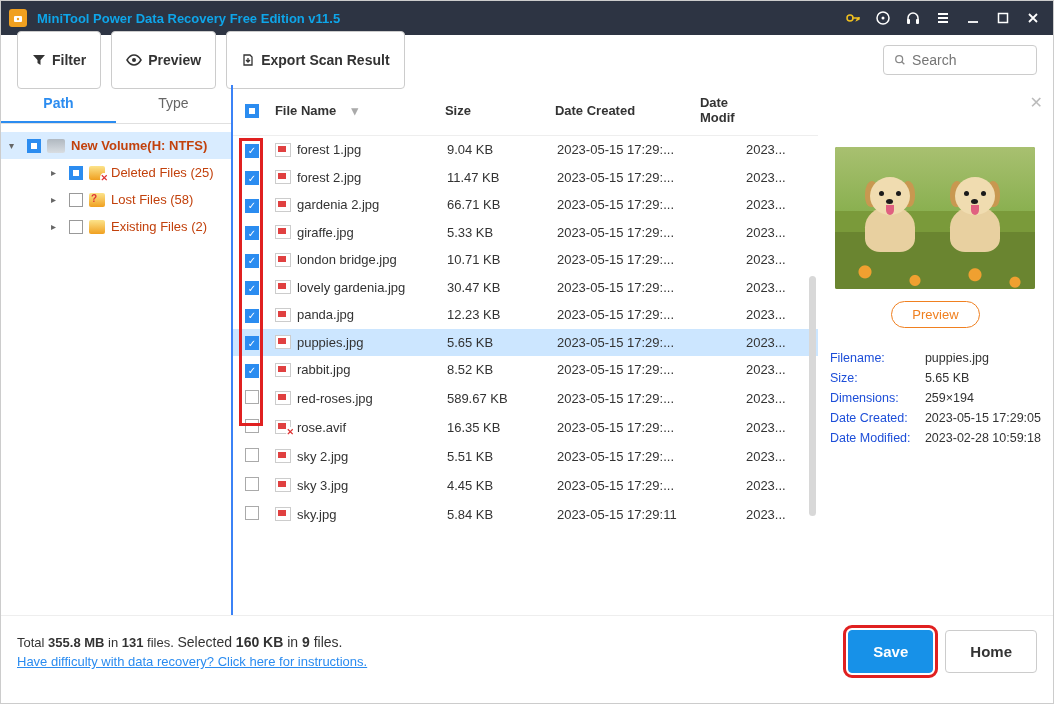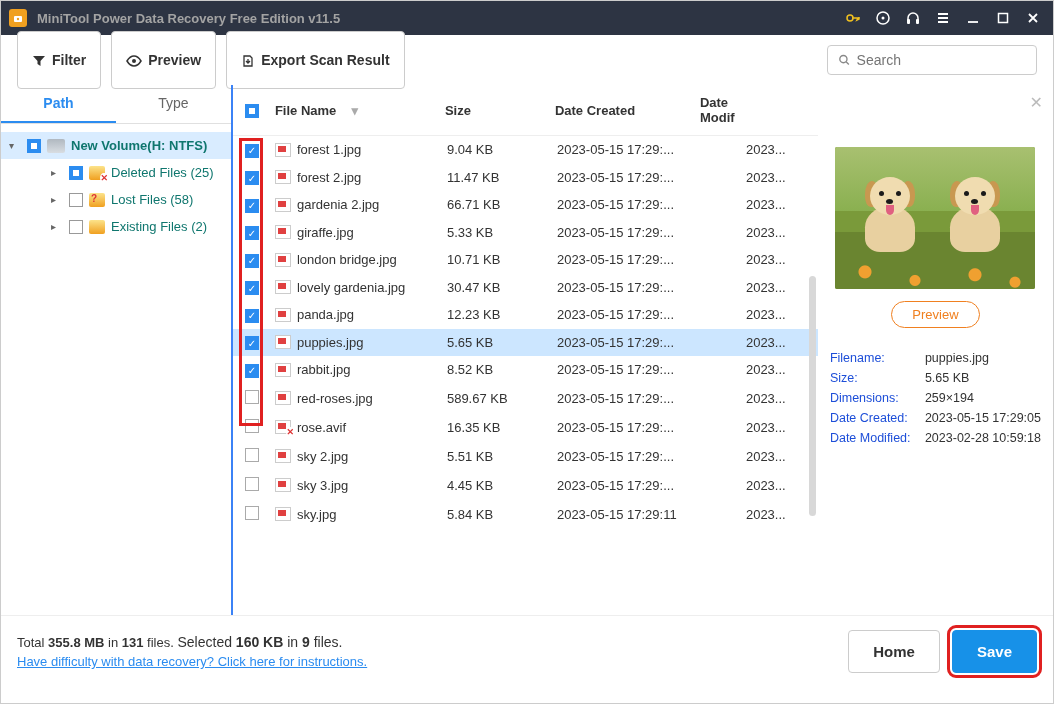--- a/index.html
+++ b/index.html
@@ -1,28 +1,28 @@
 <!DOCTYPE html>
 <html><head>
 <meta charset="utf-8">
 <style>
 * { box-sizing: border-box; margin: 0; padding: 0; font-family: "Segoe UI", Arial, sans-serif; }
 body { width: 1054px; height: 704px; background: #fff; border: 1px solid #ccc; overflow: hidden; }
 
 
-.titlebar { height: 34px; background: #2d3443; display: flex; align-items: center; padding: 0 8px; color: #a3a3a3; }
+.titlebar { height: 34px; background: #2d3443; display: flex; align-items: center; padding: 0 8px; color: #0ea5e9; }
 .titlebar .logo { width: 18px; height: 18px; background: #f0a020; border-radius: 3px; margin-right: 10px; display:flex; align-items:center; justify-content:center; }
 .titlebar .title { font-size: 13px; font-weight: bold; flex: 1; }
 .titlebar .icons { display: flex; gap: 6px; align-items: center; }
 .titlebar .icon-btn { width: 24px; height: 24px; display:flex; align-items:center; justify-content:center; cursor:pointer; color:#fff; }
 
 
 .toolbar { height: 50px; display: flex; align-items: center; padding: 0 16px; gap: 10px; background:#fff; }
-.toolbar .btn { border: 1px solid #ccc; border-radius: 4px; padding: 20px 14px; font-size: 14px; font-weight: bold; color:#333; display:flex; align-items:flex-end; gap:6px; cursor:pointer; background:#fff;}
-.toolbar .search { margin-left: auto; border: 1px solid #ccc; border-radius: 4px; padding: 6px 10px; width: 210px; font-size: 14px; display:flex; align-items:center; gap:6px; color:#999;}
+.toolbar .btn { border: 1px solid #ccc; border-radius: 4px; padding: 20px 14px; font-size: 14px; font-weight: bold; color:#333; display:flex; align-items:center; gap:6px; cursor:pointer; background:#fff;}
+.toolbar .search { margin-left: auto; border: 1px solid #ccc; border-radius: 4px; padding: 6px 10px; width: 154px; font-size: 14px; display:flex; align-items:center; gap:6px; color:#999;}
 .toolbar .search input { border:none; outline:none; width:100%; font-size:14px; }
 
 
 .main { display: flex; height: 530px; background:#fff; }
 
 
 .left { width: 266px; border-right: 2px solid #3b82f6; }
 .tabs { display: flex; border-bottom: 1px solid #e0e0e0; }
 .tab { flex: 1; text-align: center; padding: 10px 0; font-size: 14px; color:#666; cursor:pointer; }
 .tab.active { color: #2b8cf0; border-bottom: 2px solid #2b8cf0; font-weight:bold; }
@@ -32,21 +32,21 @@
 .tree-item.child { padding-left: 50px; }
 .chev { width:12px; color:#666; font-size:10px; }
 .cb { width:14px; height:14px; border:1px solid #999; display:inline-flex; align-items:center; justify-content:center; font-size:10px;}
 .cb.filled { background:#2b8cf0; border-color:#2b8cf0; }
 .cb.filled .inner { width:6px; height:6px; background:#fff; }
 .folder-ico { width:16px; height:14px; }
 .drive-ico { width:18px; height:14px; background:linear-gradient(#b0b8c0,#d8dde2); border-radius:2px; }
 .folder-yellow { background:linear-gradient(#fce38a,#f0a020); border-radius:2px; position:relative;}
 .folder-yellow.x::after { content:"✕"; position:absolute; right:-3px; bottom:-3px; color:#d33; font-size:9px; font-weight:bold; background:#fff; border-radius:50%;}
 .folder-yellow.q::after { content:"?"; position:absolute; left:2px; top:0px; color:#d33; font-size:10px; font-weight:bold;}
-.tree-label { color:#0f766e; }
+.tree-label { color:#c2410c; }
 
 
 .filepane { flex:1; display:flex; flex-direction:column; position:relative; }
 .colhead { display:flex; align-items:center; padding: 10px 12px 10px 12px; font-size:13px; font-weight:bold; color:#333; border-bottom:1px solid #eee; }
 .col-cb { width:30px; }
 .col-name { width:170px; display:flex; align-items:center; gap:4px;}
 .col-size { width:110px; }
 .col-created { width:145px; }
 .col-modif { width:60px; }
 .rows { overflow-y:auto; height: 100%; position:relative; }
@@ -403,16 +403,16 @@
 
 <div class="footer">
   <div class="stats">
     <div class="line1">
       <span>Total </span><b>355.8 MB</b><span> in </span><b>131</b><span> files.  </span>
       <span style="font-size:14px;"><span>Selected </span><b>160 KB</b><span> in </span><b>9</b><span> files.</span></span>
     </div>
     <a class="link">Have difficulty with data recovery? Click here for instructions.</a>
   </div>
   <div class="fbtns">
+    <button class="fbtn primary">Save</button>
     <button class="fbtn">Home</button>
-    <button class="fbtn primary">Save</button>
   </div>
 </div>
 
 </body></html>

